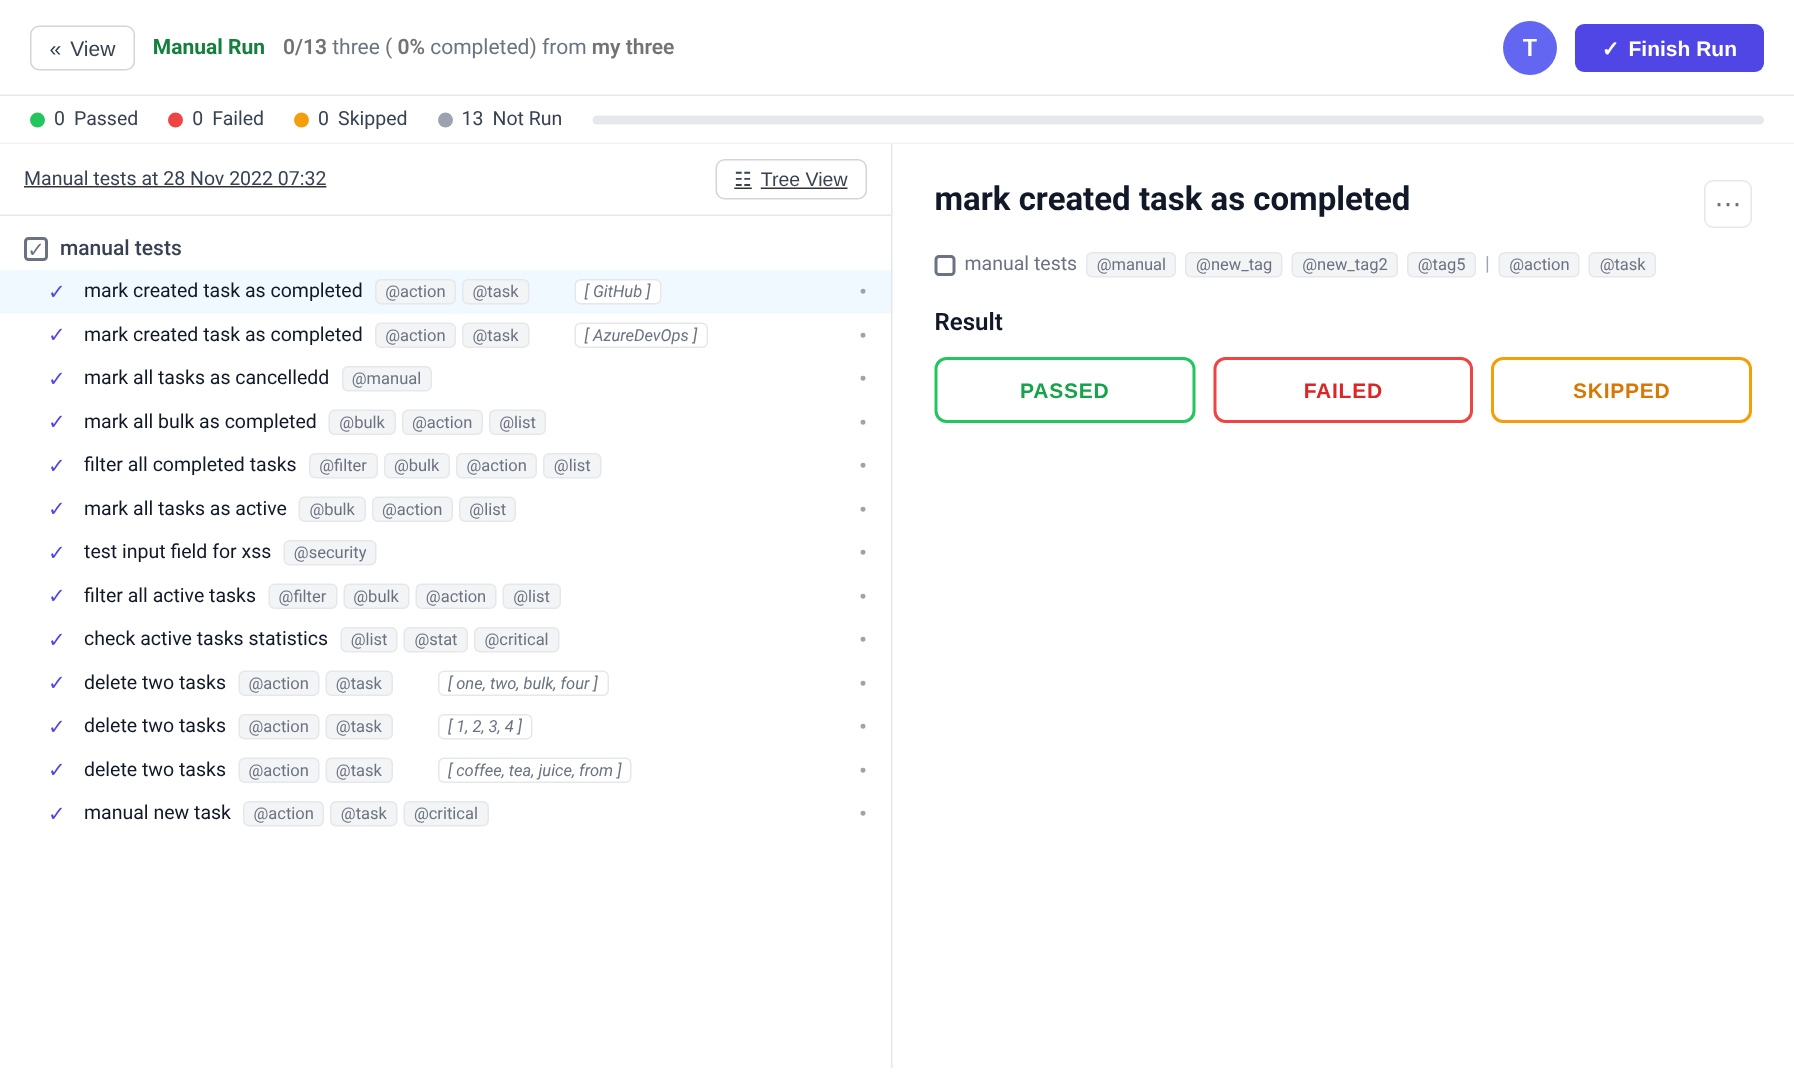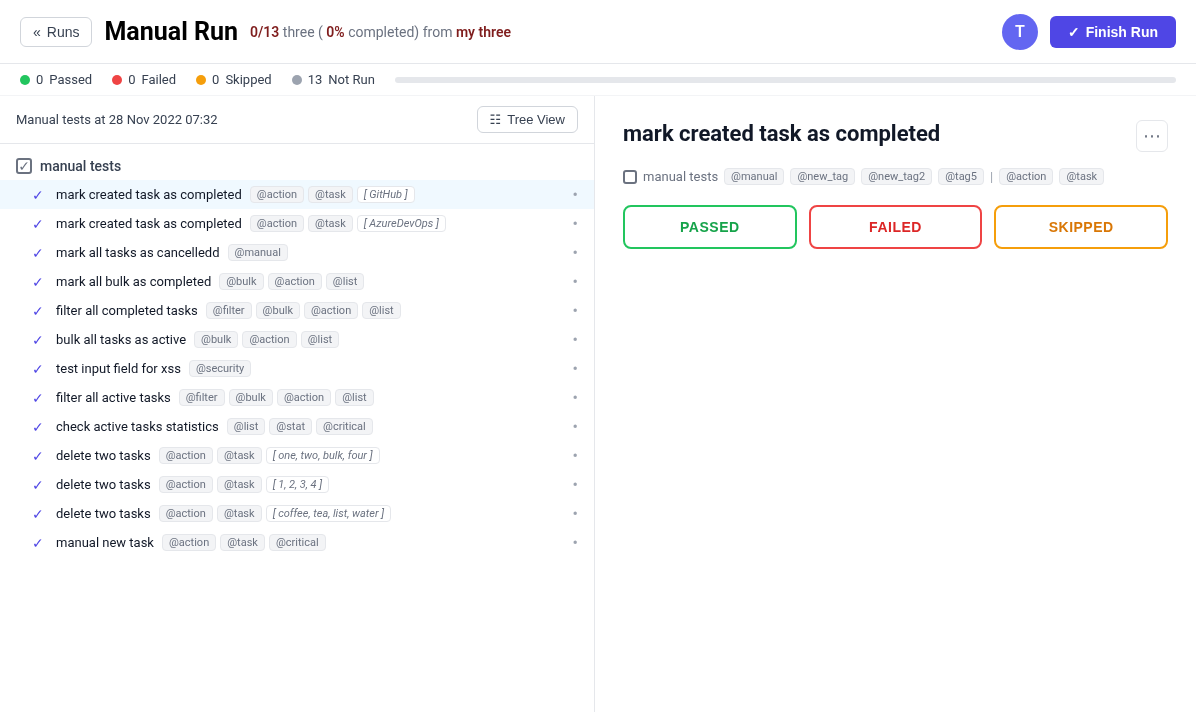--- a/index.html
+++ b/index.html
@@ -2,58 +2,58 @@
 <html><head>
   <meta charset="utf-8">
   <style>
     * { box-sizing: border-box; margin: 0; padding: 0; }
     body { font-family: -apple-system, BlinkMacSystemFont, 'Segoe UI', Roboto, sans-serif; background: #fff; color: #333; font-size: 14px; height: 720px; overflow: hidden; }
 
     
     .header { display: flex; align-items: center; justify-content: space-between; padding: 10px 20px; border-bottom: 1px solid #e5e7eb; height: 64px; }
     .header-left { display: flex; align-items: center; gap: 12px; }
     .back-btn { display: flex; align-items: center; gap: 6px; border: 1px solid #d1d5db; border-radius: 6px; padding: 6px 12px; cursor: pointer; font-size: 14px; color: #374151; background: #fff; }
-    .page-title { font-size: 25px; font-weight: 700; color: #000000; }
+    .page-title { font-size: 14px; font-weight: 700; color: #15803d; }
     .subtitle { font-size: 14px; color: #6b7280; }
-    .subtitle strong { color: #7f1d1d; font-weight: 600; }
+    .subtitle strong { color: #737373; font-weight: 600; }
     .avatar { width: 36px; height: 36px; border-radius: 50%; background: #6366f1; color: #fff; display: flex; align-items: center; justify-content: center; font-weight: 600; font-size: 16px; }
     .finish-btn { display: flex; align-items: center; gap: 6px; background: #4f46e5; color: #fff; border: none; border-radius: 6px; padding: 8px 18px; font-size: 14px; font-weight: 600; cursor: pointer; }
     .header-actions { display: flex; align-items: center; gap: 12px; }
 
     
     .progress-row { display: flex; align-items: center; padding: 8px 20px; gap: 20px; border-bottom: 1px solid #f3f4f6; }
     .stat { display: flex; align-items: center; gap: 6px; font-size: 13px; color: #374151; }
     .dot { width: 10px; height: 10px; border-radius: 50%; }
     .dot-green { background: #22c55e; }
     .dot-red { background: #ef4444; }
     .dot-yellow { background: #f59e0b; }
     .dot-gray { background: #9ca3af; }
     .progress-bar-container { flex: 1; height: 6px; background: #e5e7eb; border-radius: 3px; overflow: hidden; }
     .progress-bar-fill { height: 100%; background: #4f46e5; border-radius: 3px; }
 
     
     .main { display: flex; height: calc(720px - 64px - 40px); }
 
     
     .left-panel { width: 595px; border-right: 1px solid #e5e7eb; display: flex; flex-direction: column; overflow: hidden; }
-    .panel-toolbar { display: flex; align-items: center; justify-content: space-between; padding: 10px 16px; border-bottom: 1px solid #e5e7eb; }
+    .panel-toolbar { display: flex; align-items: center; justify-content: space-between; padding: 10px 16px; border-bottom: 1px solid #e5e7eb; text-decoration: underline; }
     .panel-date { font-size: 13px; color: #374151; }
     .tree-view-btn { display: flex; align-items: center; gap: 6px; border: 1px solid #d1d5db; border-radius: 6px; padding: 5px 12px; font-size: 13px; color: #374151; background: #fff; cursor: pointer; }
 
     .test-list { flex: 1; overflow-y: auto; padding: 8px 0; }
     .group-header { display: flex; align-items: center; gap: 8px; padding: 6px 16px; }
     .group-checkbox { width: 16px; height: 16px; border: 2px solid #6b7280; border-radius: 3px; display: flex; align-items: center; justify-content: center; color: #6b7280; }
     .group-label { font-size: 14px; font-weight: 500; color: #374151; }
     .test-item { display: flex; align-items: center; padding: 5px 16px 5px 32px; cursor: pointer; gap: 8px; }
     .test-item.active { background: #f0f9ff; }
     .check-icon { color: #4f46e5; font-size: 14px; width: 16px; }
     .test-name { font-size: 13px; color: #111827; flex-shrink: 0; }
     .tags { display: flex; flex-wrap: wrap; gap: 4px; align-items: center; }
     .tag { background: #f3f4f6; border: 1px solid #e5e7eb; border-radius: 4px; padding: 1px 6px; font-size: 11px; color: #6b7280; }
-    .param-tag { background: #fff; border: 1px solid #e5e7eb; border-radius: 4px; padding: 1px 6px; font-size: 11px; color: #6b7280; font-style: italic; }
+    .param-tag { background: #fff; border: 1px solid #e5e7eb; border-radius: 4px; padding: 1px 6px; font-size: 11px; color: #6b7280; font-style: italic; margin-left: 26px; }
     .test-item-spacer { flex: 1; }
     .more-dot { color: #9ca3af; font-size: 16px; }
 
     
     .right-panel { flex: 1; padding: 24px 28px; overflow-y: auto; }
     .test-title-area { display: flex; align-items: flex-start; justify-content: space-between; margin-bottom: 16px; }
     .test-detail-title { font-size: 22px; font-weight: 700; color: #111827; line-height: 1.3; }
     .more-btn { background: none; border: 1px solid #e5e7eb; border-radius: 6px; width: 32px; height: 32px; cursor: pointer; display: flex; align-items: center; justify-content: center; color: #6b7280; font-size: 18px; }
     .breadcrumb-tags { display: flex; align-items: center; gap: 6px; flex-wrap: wrap; margin-bottom: 20px; font-size: 13px; color: #6b7280; }
     .bc-checkbox { width: 14px; height: 14px; border: 2px solid #6b7280; border-radius: 3px; }
@@ -67,21 +67,21 @@
     .result-btn.failed { border-color: #ef4444; color: #dc2626; background: #fff; }
     .result-btn.skipped { border-color: #f59e0b; color: #d97706; background: #fff; }
   </style>
 </head>
 <body>
 
 <div class="header">
   <div class="header-left">
     <button class="back-btn">
       <span>«</span>
-      <span>Runs</span>
+      <span>View</span>
     </button>
     <span class="page-title">Manual Run</span>
     <span class="subtitle">
       <strong>0/13</strong>
       <span> three ( </span>
       <strong>0%</strong>
       <span> completed) from </span>
       <strong>my three</strong>
     </span>
   </div>
@@ -186,21 +186,21 @@
           <span class="tag">@filter</span>
           <span class="tag">@bulk</span>
           <span class="tag">@action</span>
           <span class="tag">@list</span>
         </div>
         <span class="test-item-spacer"></span>
         <span class="more-dot">•</span>
       </div>
       <div class="test-item">
         <span class="check-icon">✓</span>
-        <span class="test-name">bulk all tasks as active</span>
+        <span class="test-name">mark all tasks as active</span>
         <div class="tags">
           <span class="tag">@bulk</span>
           <span class="tag">@action</span>
           <span class="tag">@list</span>
         </div>
         <span class="test-item-spacer"></span>
         <span class="more-dot">•</span>
       </div>
       <div class="test-item">
         <span class="check-icon">✓</span>
@@ -255,21 +255,21 @@
         </div>
         <span class="test-item-spacer"></span>
         <span class="more-dot">•</span>
       </div>
       <div class="test-item">
         <span class="check-icon">✓</span>
         <span class="test-name">delete two tasks</span>
         <div class="tags">
           <span class="tag">@action</span>
           <span class="tag">@task</span>
-          <span class="param-tag">[ coffee, tea, list, water ]</span>
+          <span class="param-tag">[ coffee, tea, juice, from ]</span>
         </div>
         <span class="test-item-spacer"></span>
         <span class="more-dot">•</span>
       </div>
       <div class="test-item">
         <span class="check-icon">✓</span>
         <span class="test-name">manual new task</span>
         <div class="tags">
           <span class="tag">@action</span>
           <span class="tag">@task</span>
@@ -293,20 +293,21 @@
       <span class="bc-tag">@manual</span>
       <span class="bc-tag">@new_tag</span>
       <span class="bc-tag">@new_tag2</span>
       <span class="bc-tag">@tag5</span>
       <span class="bc-sep">|</span>
       <span class="bc-tag">@action</span>
       <span class="bc-tag">@task</span>
     </div>
 
     <div class="result-section">
+      <h3>Result</h3>
       <div class="result-buttons">
         <button class="result-btn passed">PASSED</button>
         <button class="result-btn failed">FAILED</button>
         <button class="result-btn skipped">SKIPPED</button>
       </div>
     </div>
   </div>
 </div>
 
 </body></html>

